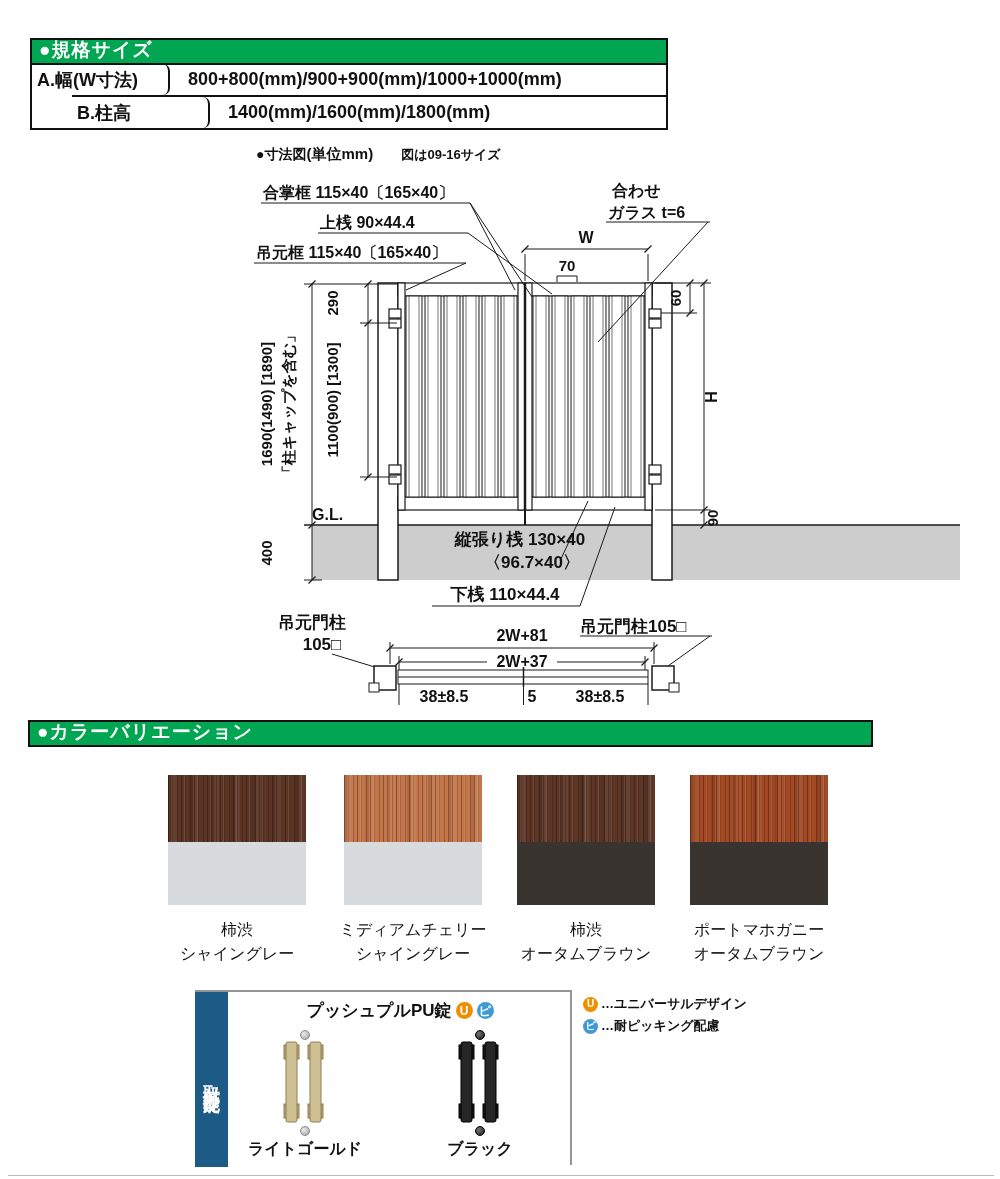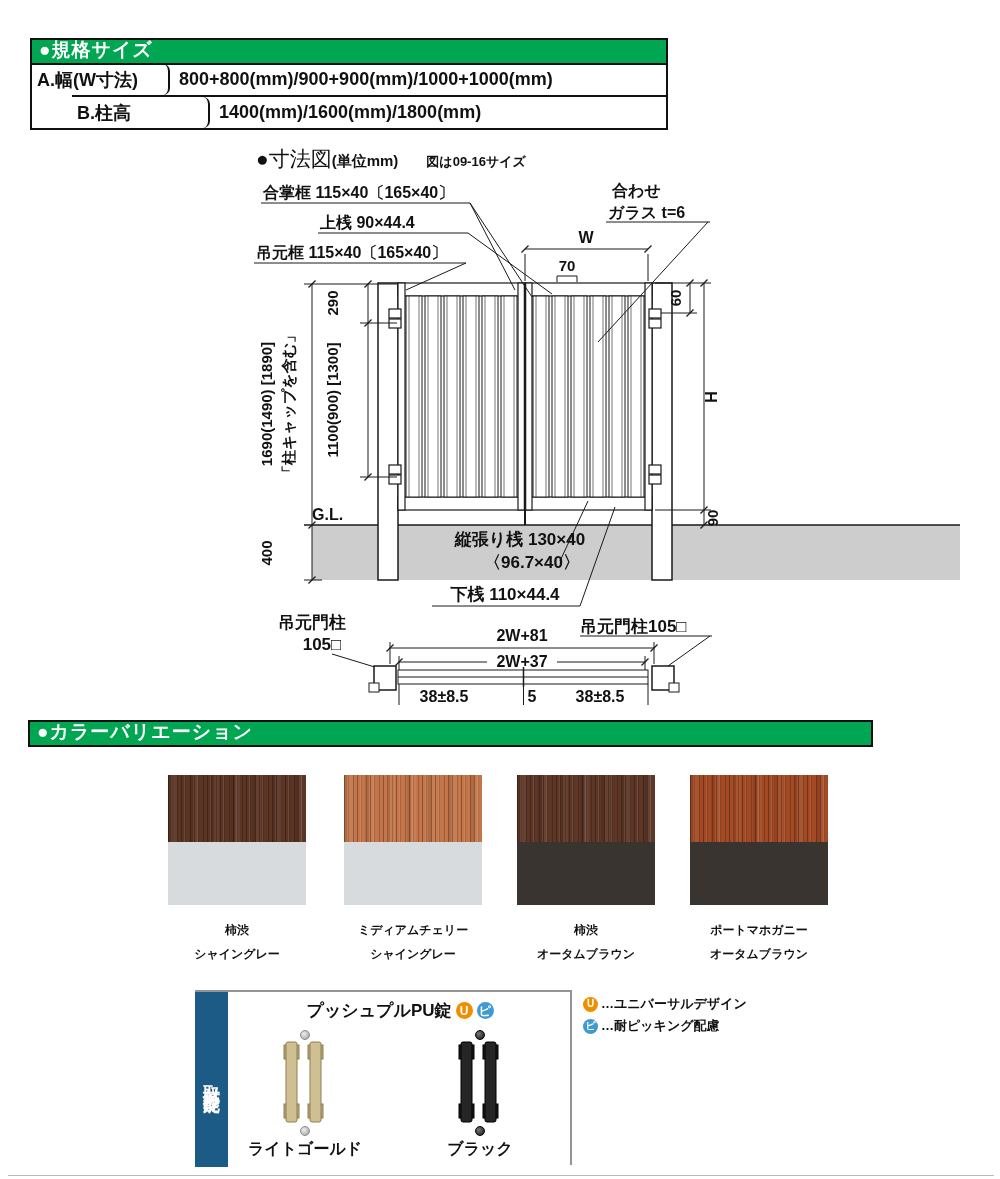--- a/index.html
+++ b/index.html
@@ -11,44 +11,44 @@
   .bar{position:absolute;border:2px solid #111;box-sizing:border-box;display:flex;align-items:flex-end;}
   .bar span{color:#fff;font-weight:bold;font-size:19px;padding-left:7px;letter-spacing:1px;}
 
   
   .spec{position:absolute;left:30px;top:64px;width:638px;box-sizing:border-box;
         border:2px solid #111;border-top:none;}
   .spec .row{display:flex;height:31px;}
   .spec .row + .row{border-top:2px solid #111;margin-left:40px;}
   .spec .c1{width:138px;border-right:2px solid #111;display:flex;align-items:center;
             padding-left:5px;font-weight:bold;font-size:18px;box-sizing:border-box;border-radius:7px;}
-  .spec .c2{flex:1;display:flex;align-items:center;padding-left:9px;font-weight:bold;font-size:18px;}
+  .spec .c2{flex:1;display:flex;align-items:center;padding-left:18px;font-weight:bold;font-size:18px;}
 
   
   .diag-title{position:absolute;left:256px;top:145px;white-space:nowrap;}
-  .diag-title .t1{font-size:21px;font-weight:normal;}
+  .diag-title .t1{font-size:14px;font-weight:bold;}
   .diag-title .t2{font-size:15px;font-weight:bold;}
   .diag-title .t3{font-size:13px;font-weight:600;margin-left:28px;}
   svg text{font-family:"Liberation Sans","DejaVu Sans",sans-serif;fill:#111;}
   .dtx{font-size:15px;font-weight:600;}
   .dtx2{font-size:16px;font-weight:600;}
   .dbig{font-size:17px;font-weight:700;}
 
   
   .swatch{position:absolute;width:138px;height:130px;}
   .sw-top{position:relative;width:100%;height:67px;}
   .sw-top .grain{position:absolute;inset:0;
      background:
        repeating-linear-gradient(90deg, rgba(0,0,0,.30) 0 1px, rgba(0,0,0,0) 1px 3px,
          rgba(255,255,255,.10) 3px 4px, rgba(0,0,0,.14) 4px 5px, rgba(0,0,0,0) 5px 9px,
          rgba(0,0,0,.22) 9px 10px, rgba(0,0,0,0) 10px 13px),
        repeating-linear-gradient(90deg, rgba(0,0,0,.10) 0 4px, rgba(255,255,255,.06) 4px 9px,
          rgba(0,0,0,0) 9px 21px);}
   .sw-bot{width:100%;height:63px;}
-  .sw-label{position:absolute;width:190px;text-align:center;font-size:12px;font-weight:700;
+  .sw-label{position:absolute;width:190px;text-align:center;font-size:16px;font-weight:400;
             line-height:24px;white-space:nowrap;}
 
   
   .lockbox{position:absolute;left:195px;top:990px;width:377px;height:175px;box-sizing:border-box;
            border-top:2px solid #949494;border-right:2px solid #949494;text-align:center;}
   .lockbar{position:absolute;left:0;top:0;width:33px;height:175px;display:flex;
            align-items:center;justify-content:center;}
   .lockbar span{writing-mode:vertical-rl;color:#fff;font-weight:bold;font-size:17px;
                 letter-spacing:3px;}
   .locktitle{position:absolute;left:33px;top:7px;width:344px;display:flex;align-items:center;

